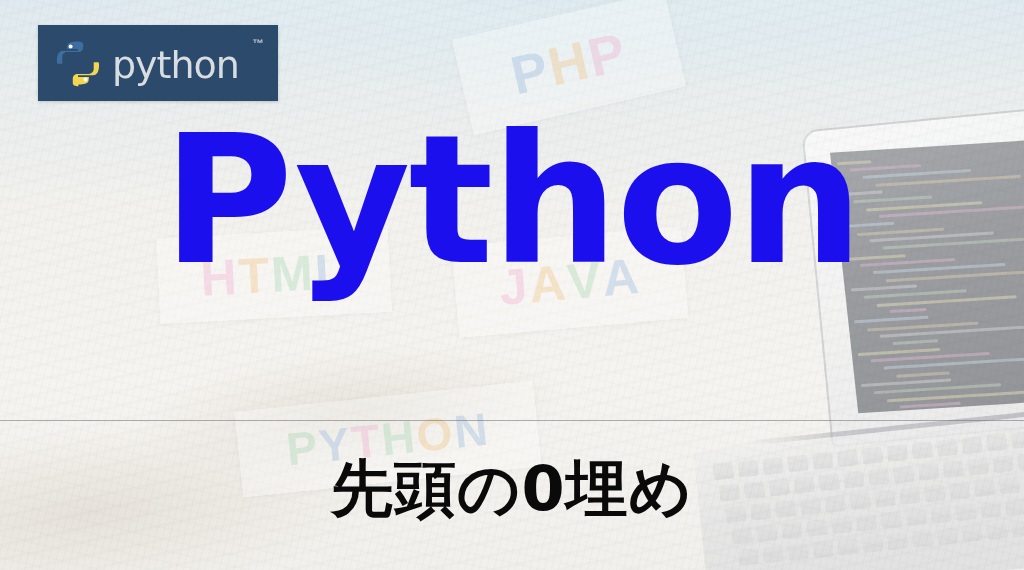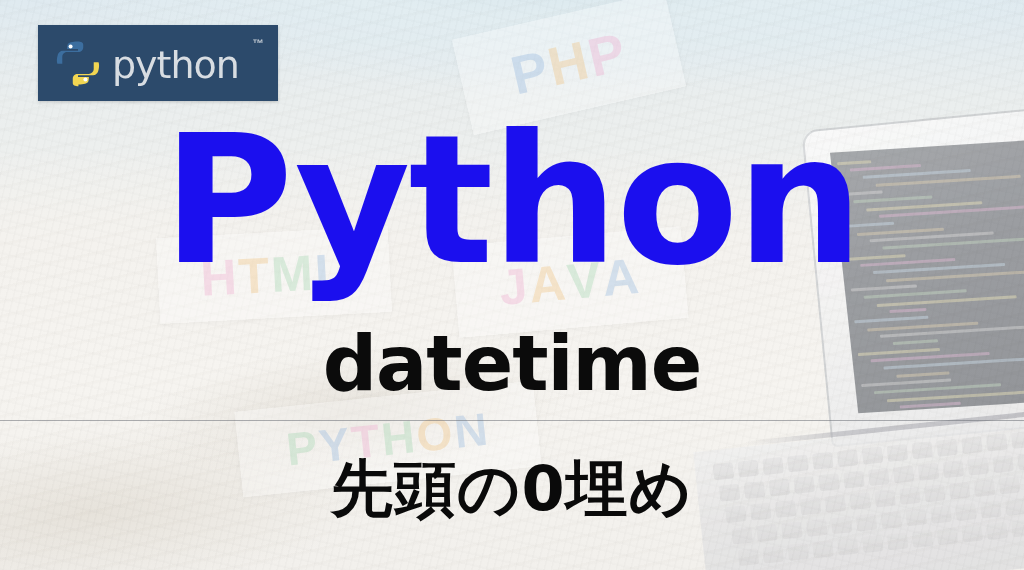--- a/index.html
+++ b/index.html
@@ -307,17 +307,16 @@
         <circle cx="38" cy="17" r="4.6" fill="#ffffff"></circle>
         <path d="M56 104c12 0 21-2 23-8 1-4 1-9 1-9H55v-4h34s10 1 13-12c3-12 0-18 0-18H91v16c0 7-6 11-11 11H54c-6 0-11 4-11 11v9c0 6 5 8 13 8z" fill="#f2d652"></path>
         <circle cx="72" cy="93" r="4.6" fill="#ffffff"></circle>
       </svg>
     </div>
     <div class="py-word">python</div>
     <div class="py-tm">™</div>
   </div>
 
   <div class="title-main">Python</div>
-  <div class="title-sub">datetime</div>
   <div class="divider"></div>
   <div class="title-jp">先頭の0埋め</div>
 
 </div>
 
 </body></html>

